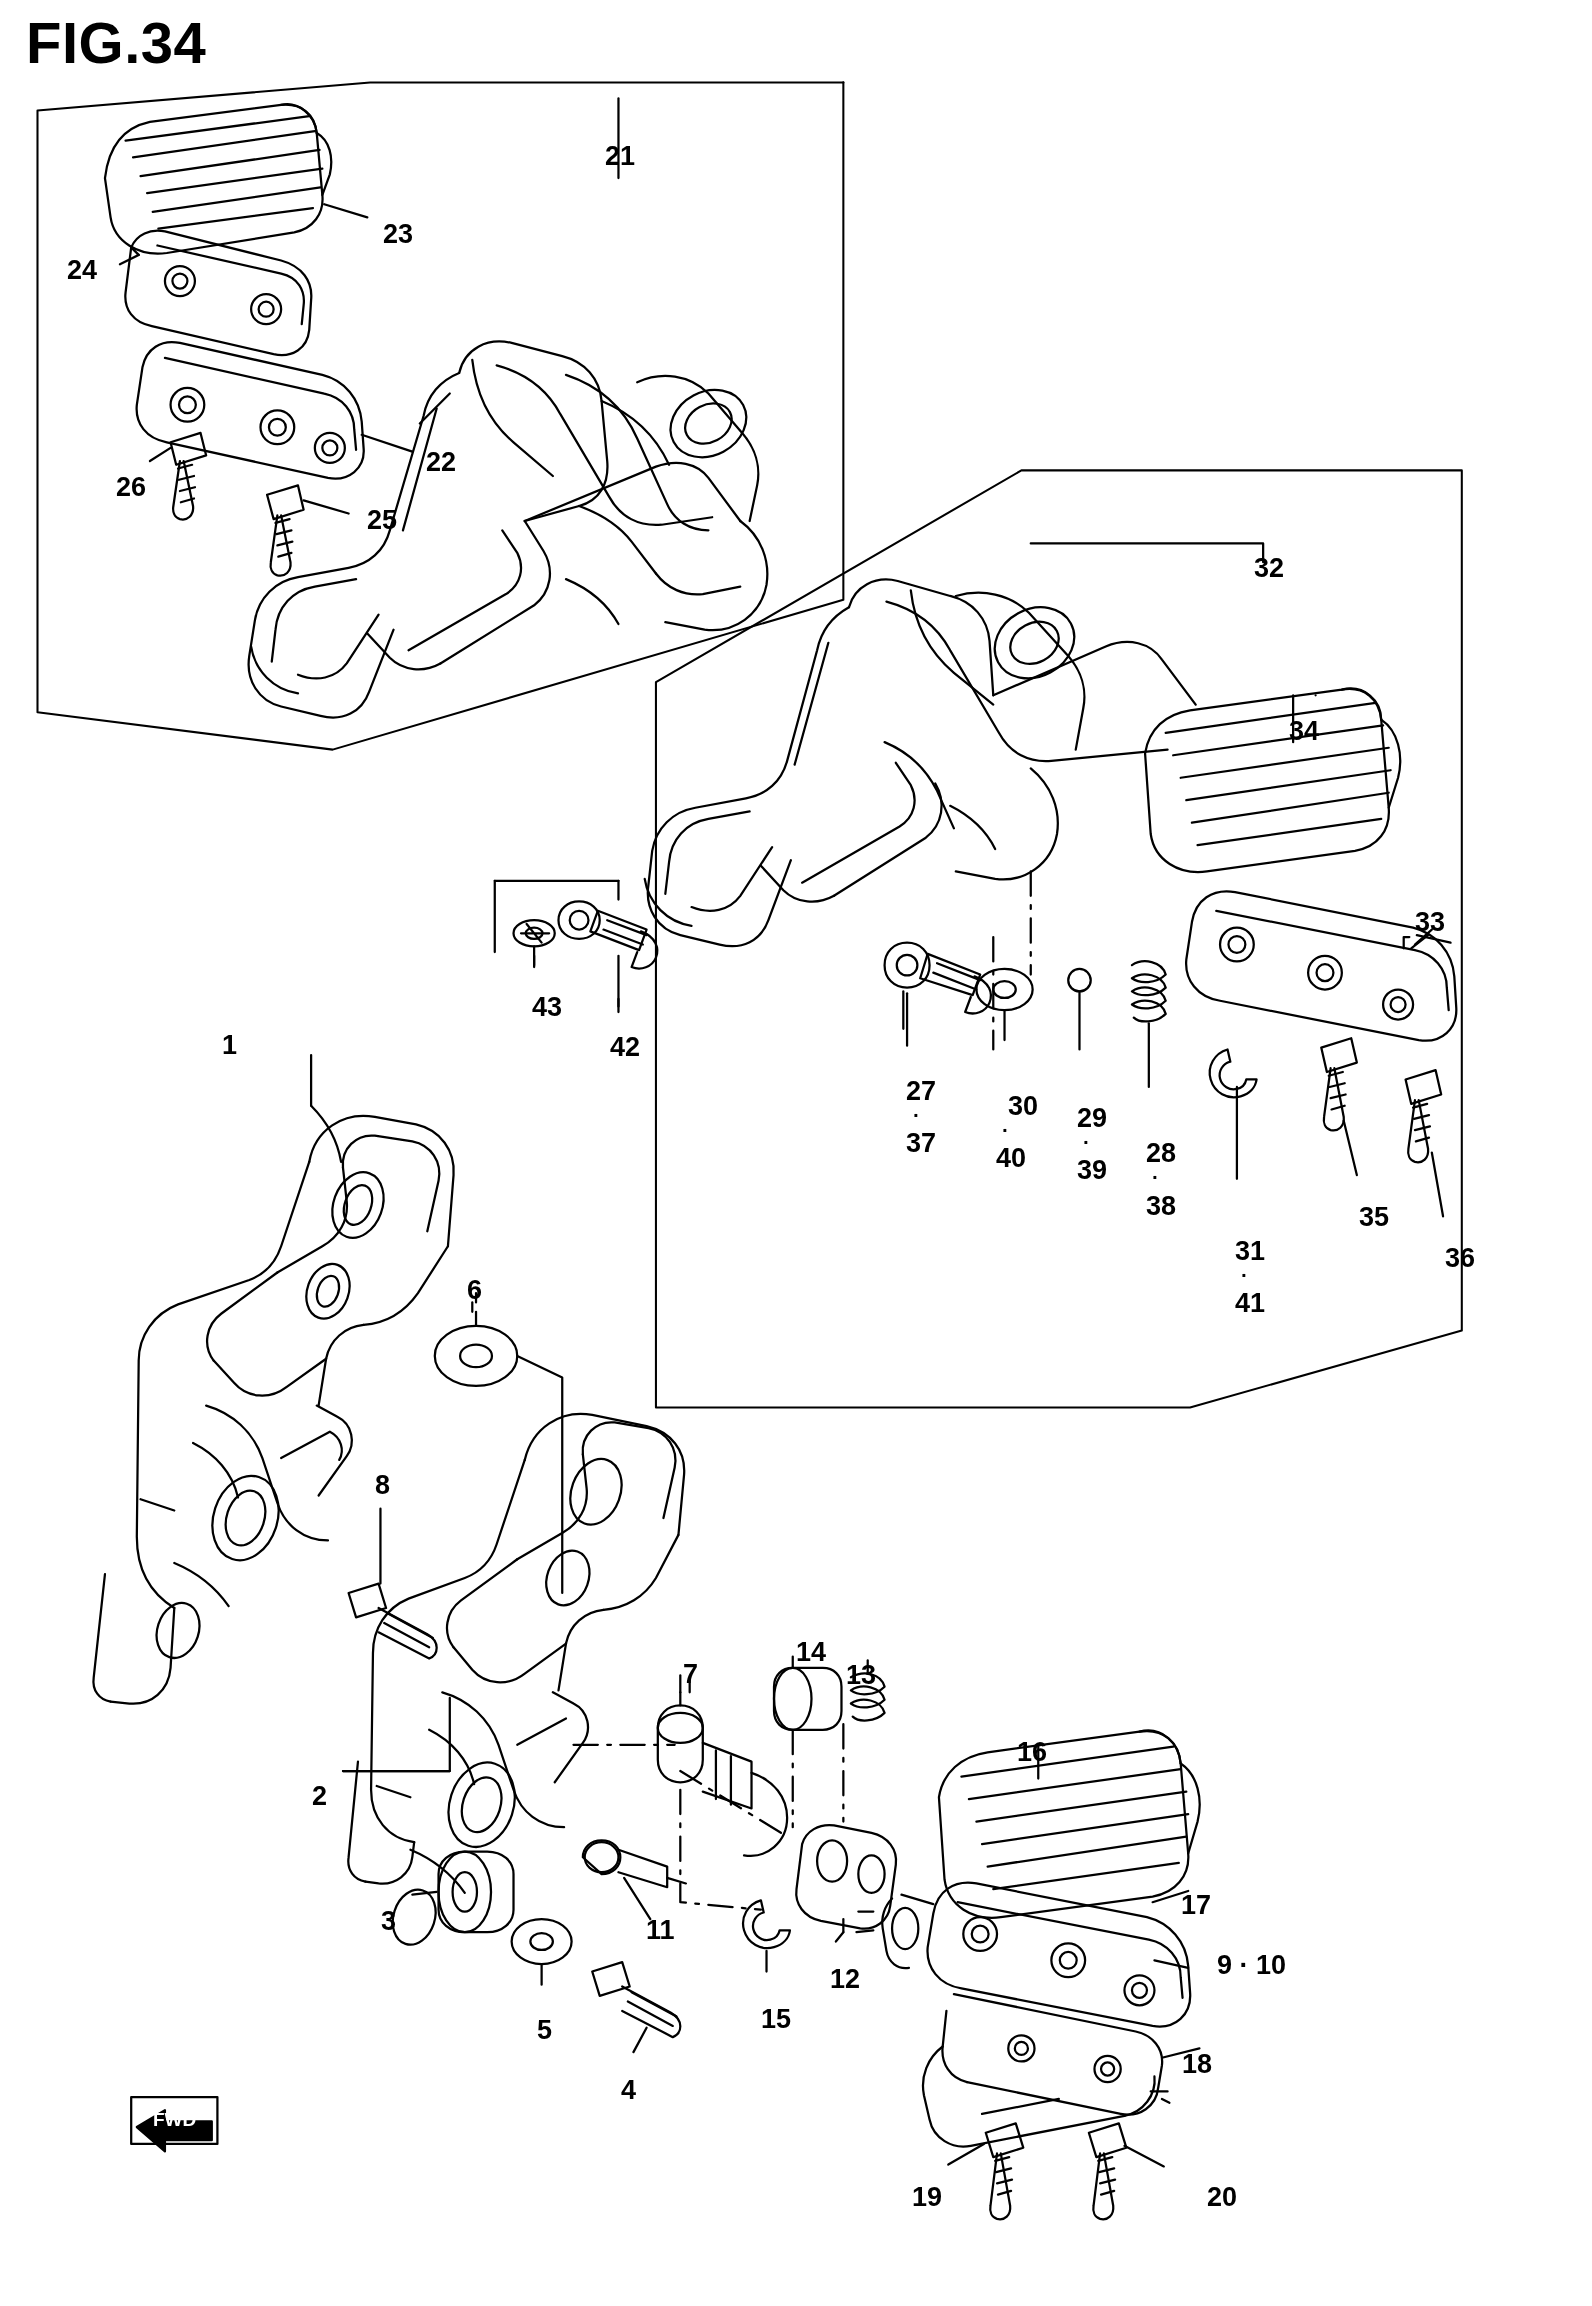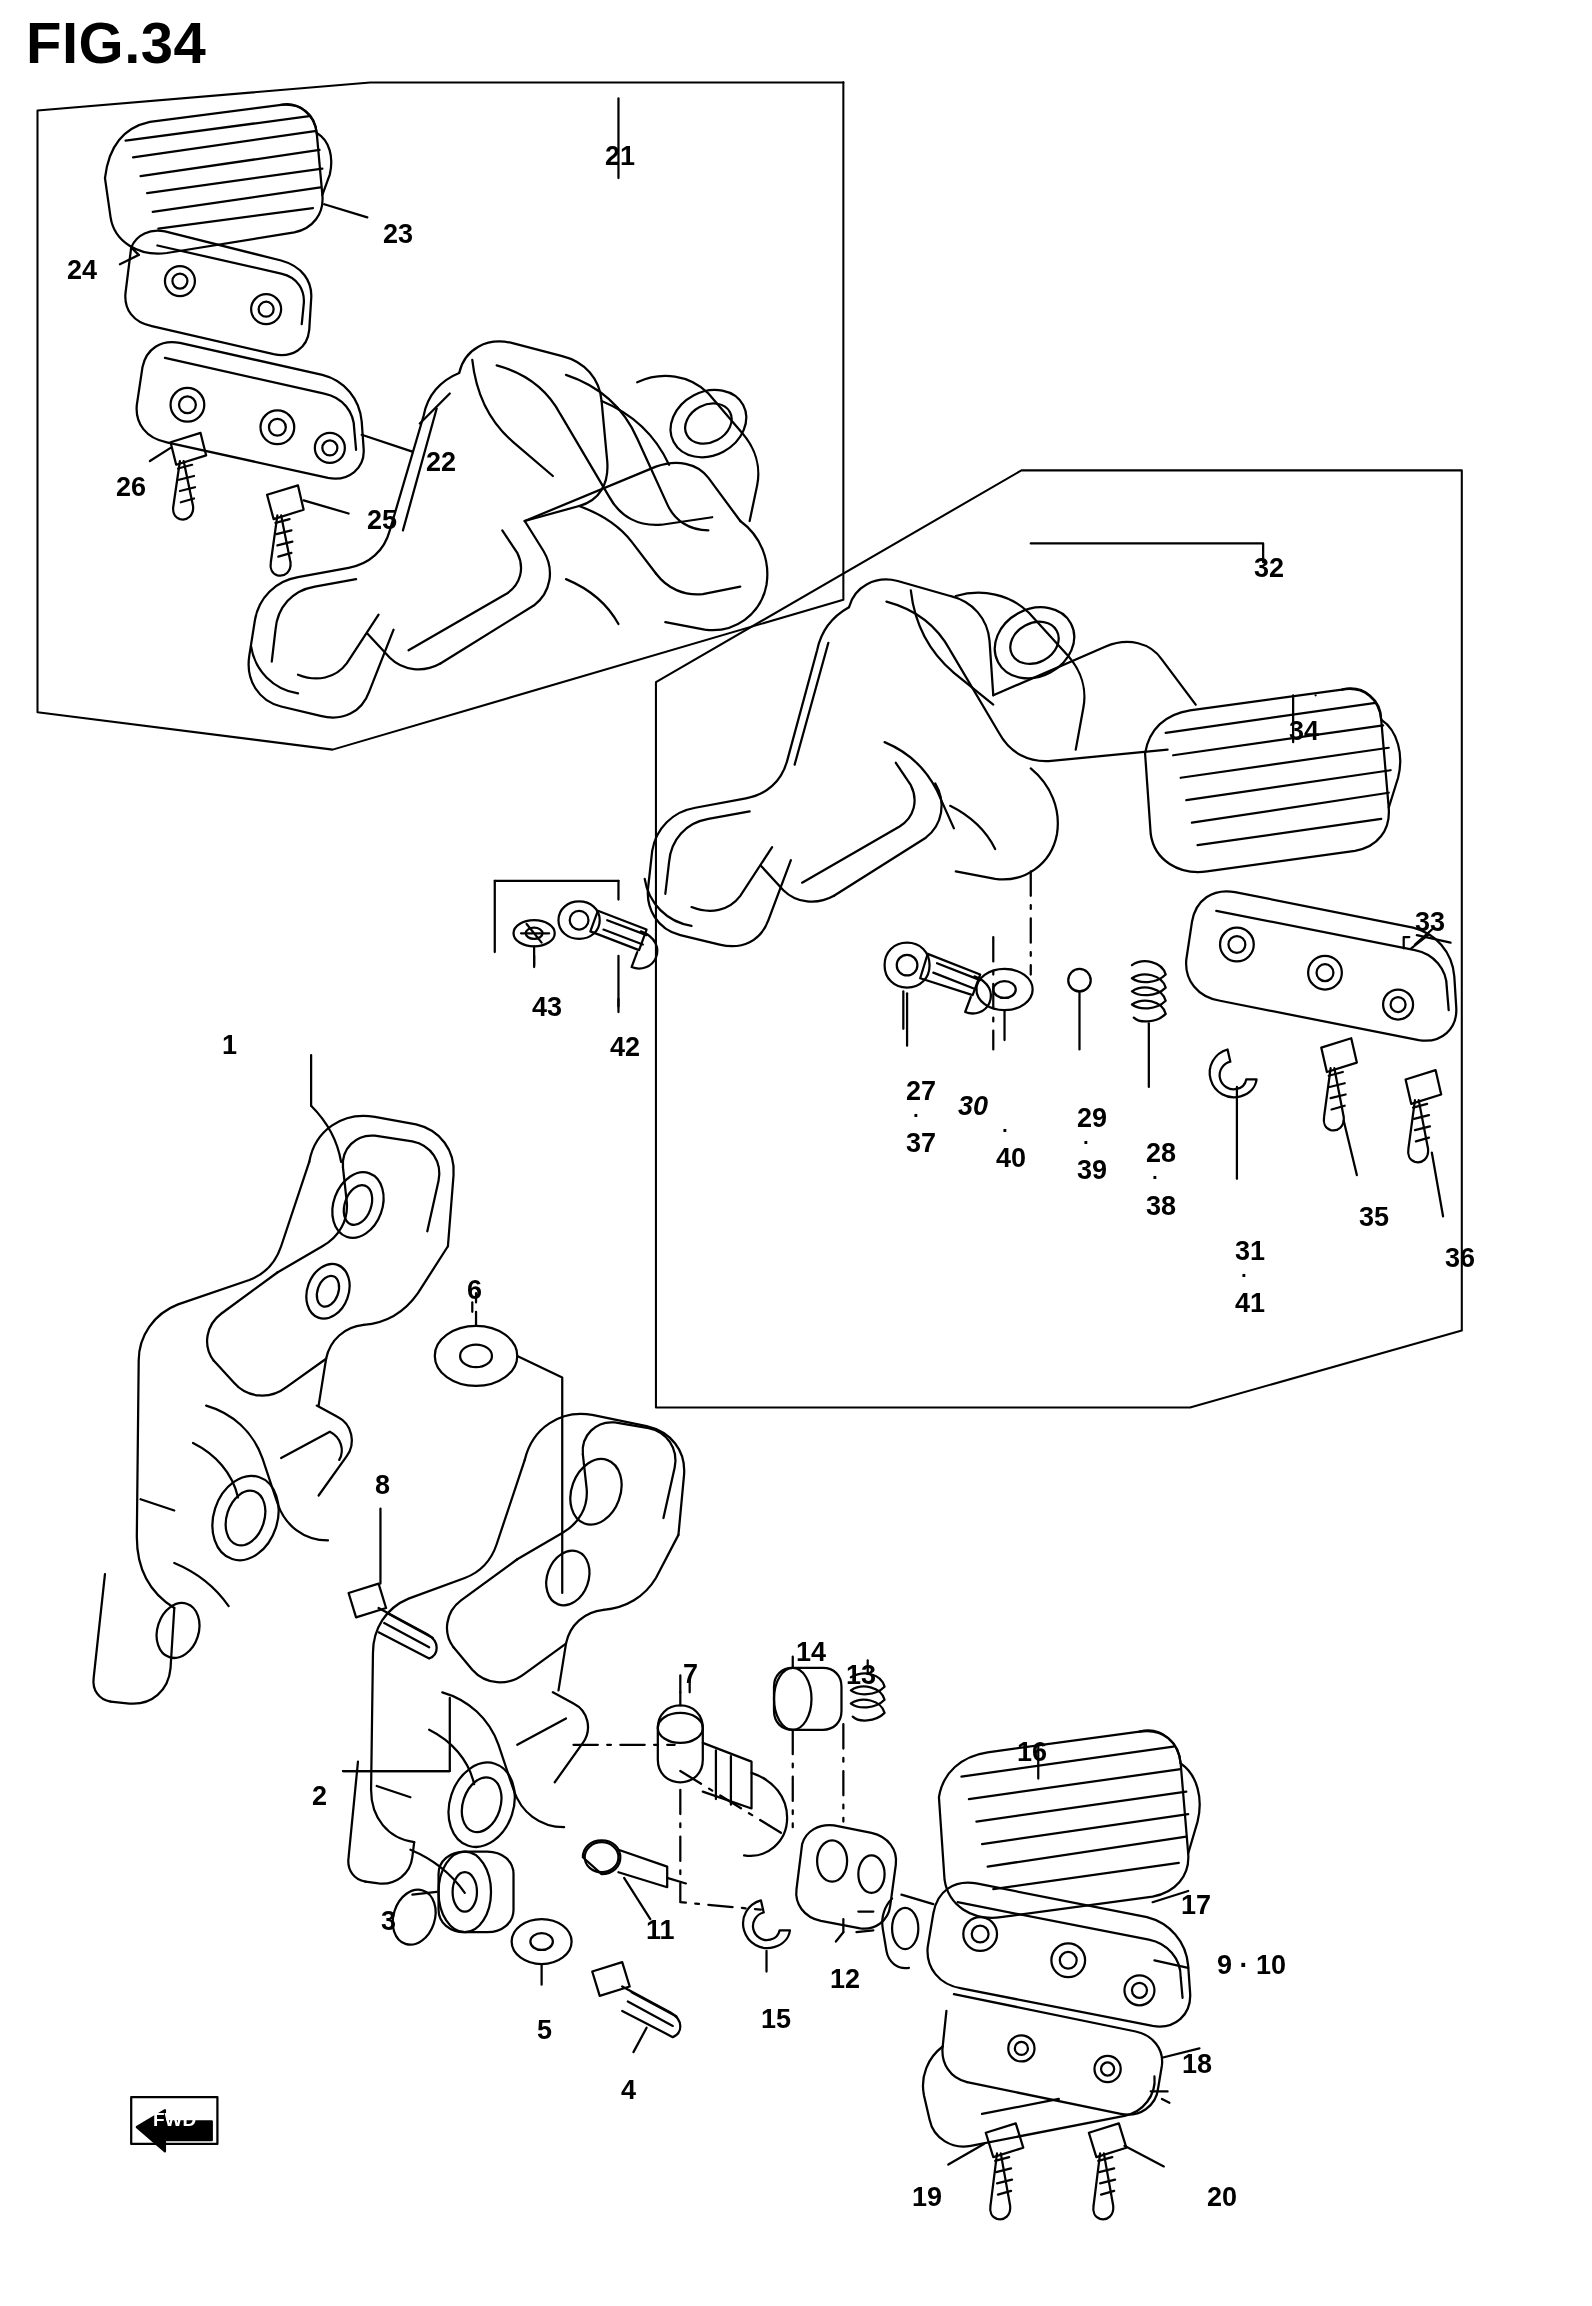--- a/index.html
+++ b/index.html
@@ -380,21 +380,21 @@
   <div class="lbl" style="left:116px;top:473px;">26</div>
   <div class="lbl" style="left:906px;top:1077px;">27</div>
   <div class="lbl dot" style="left:913px;top:1104px;">·</div>
   <div class="lbl" style="left:906px;top:1129px;">37</div>
   <div class="lbl" style="left:1146px;top:1139px;">28</div>
   <div class="lbl dot" style="left:1152px;top:1166px;">·</div>
   <div class="lbl" style="left:1146px;top:1192px;text-align:right;">38</div>
   <div class="lbl" style="left:1077px;top:1104px;">29</div>
   <div class="lbl dot" style="left:1083px;top:1131px;">·</div>
   <div class="lbl" style="left:1077px;top:1156px;">39</div>
-  <div class="lbl" style="left:958px;top:1092px;font-style:italic;">30</div>
+  <div class="lbl" style="left:1008px;top:1092px;">30</div>
   <div class="lbl dot" style="left:1002px;top:1119px;">·</div>
   <div class="lbl" style="left:996px;top:1144px;">40</div>
   <div class="lbl" style="left:1235px;top:1237px;">31</div>
   <div class="lbl dot" style="left:1241px;top:1264px;">·</div>
   <div class="lbl" style="left:1235px;top:1289px;">41</div>
   <div class="lbl" style="left:1254px;top:530px;margin-top:24px;">32</div>
   <div class="lbl" style="left:1415px;top:908px;">33</div>
   <div class="lbl" style="left:1289px;top:717px;">34</div>
   <div class="lbl" style="left:1359px;top:1203px;">35</div>
   <div class="lbl" style="left:1445px;top:1244px;">36</div>

